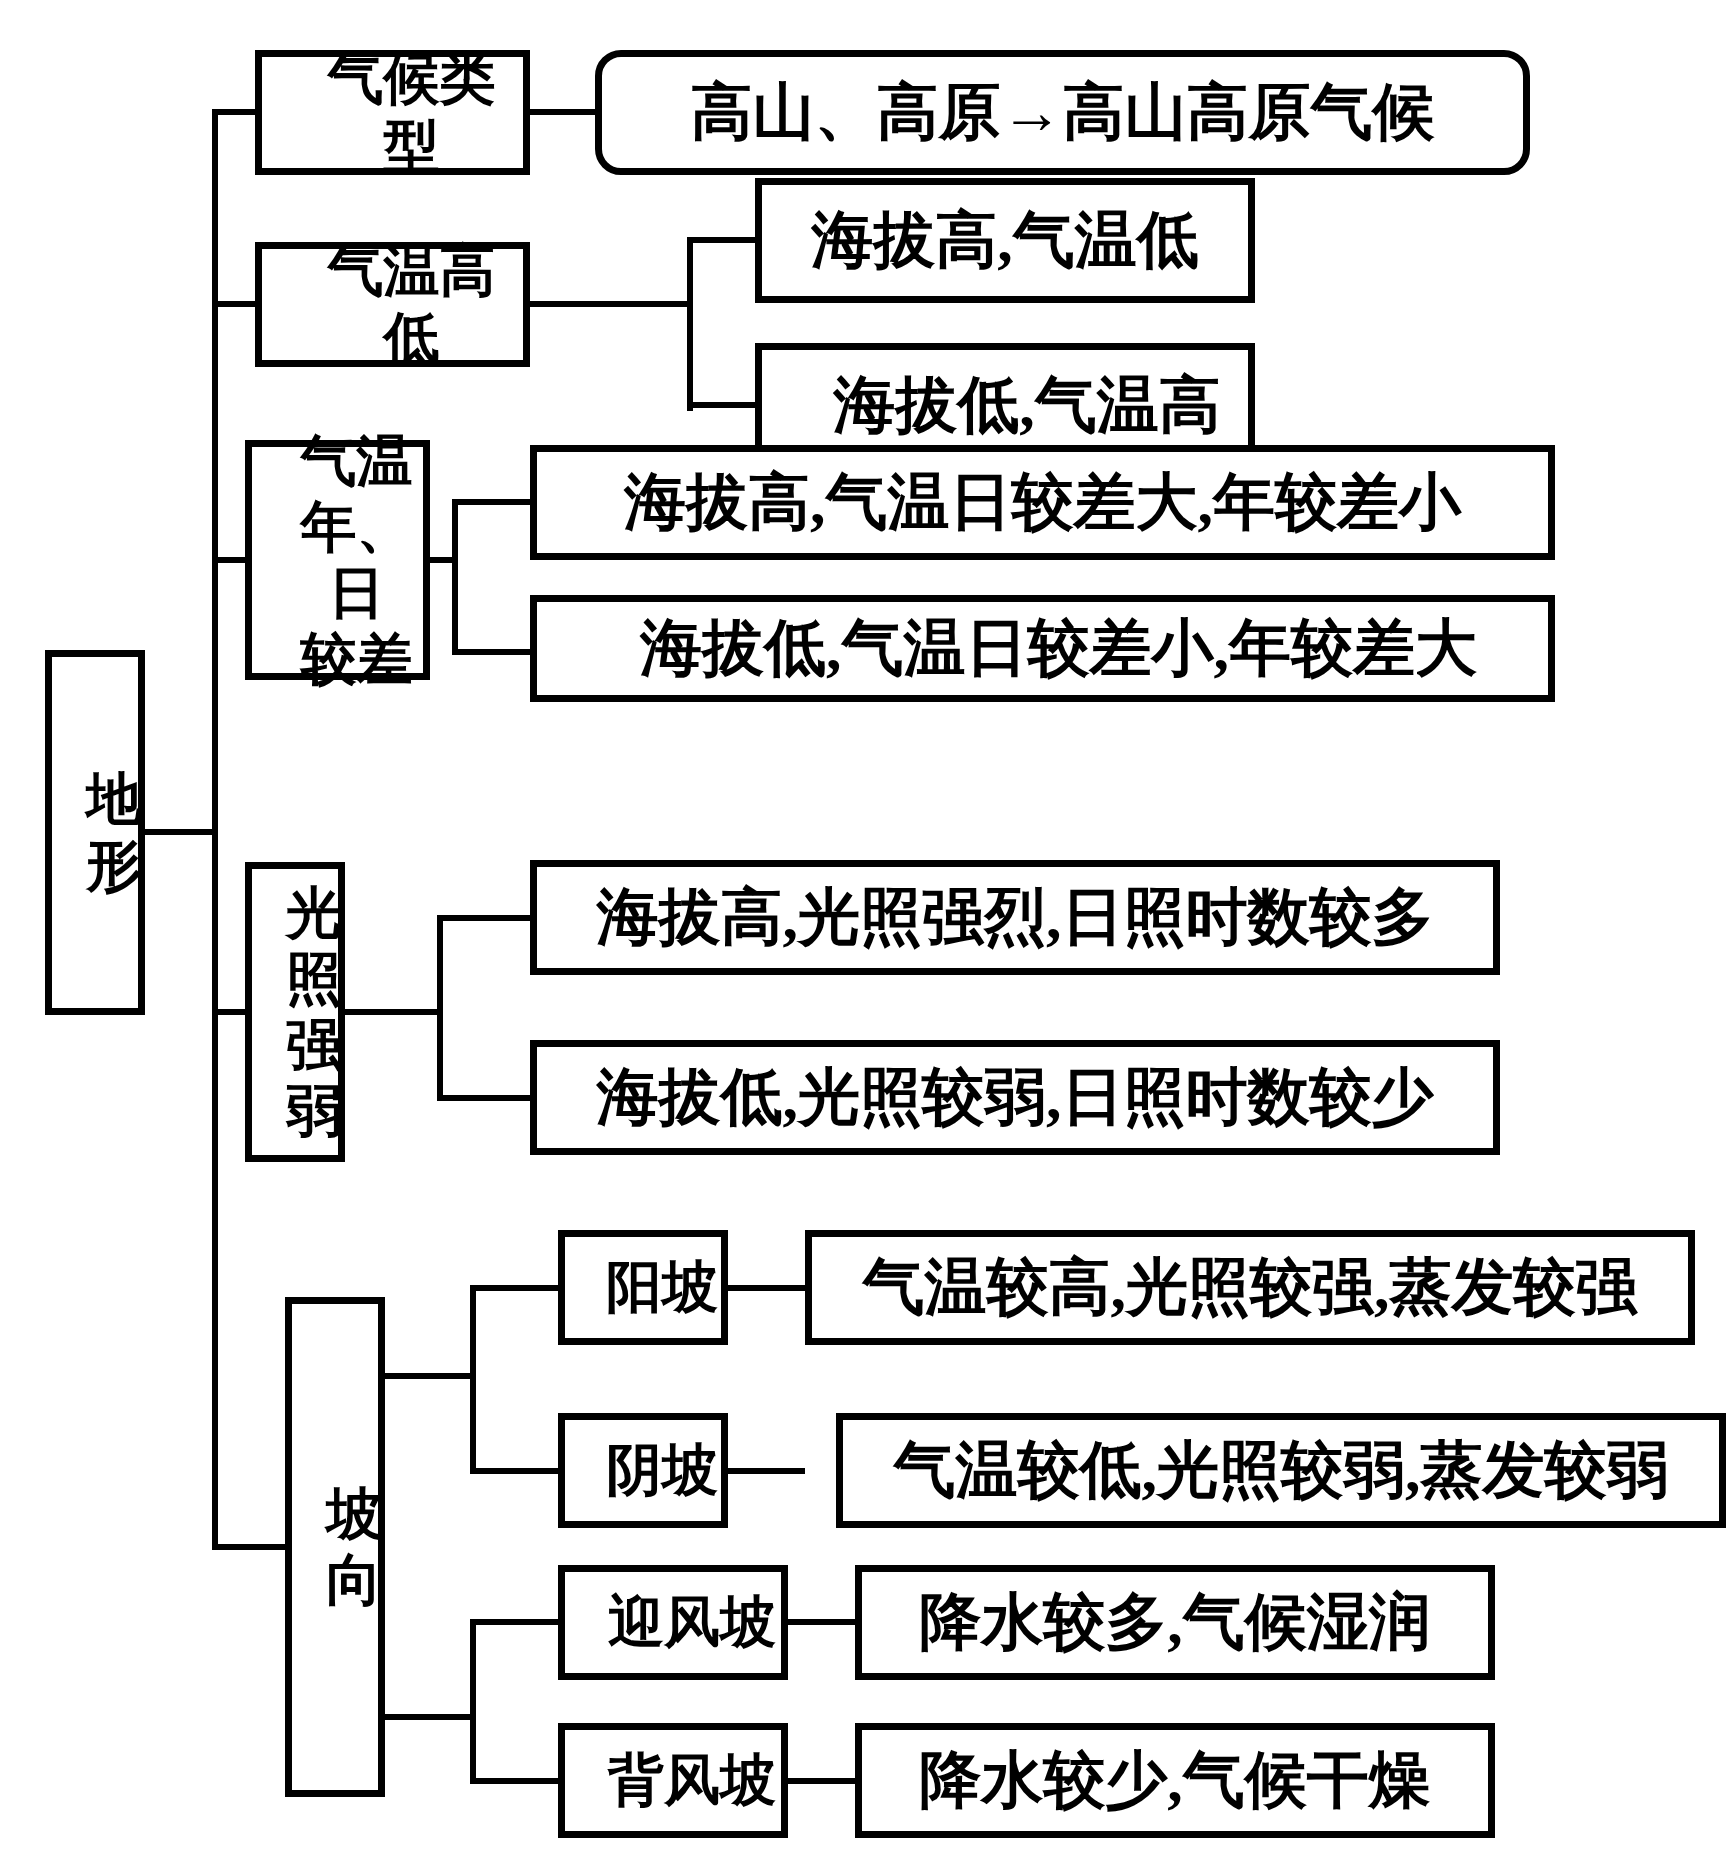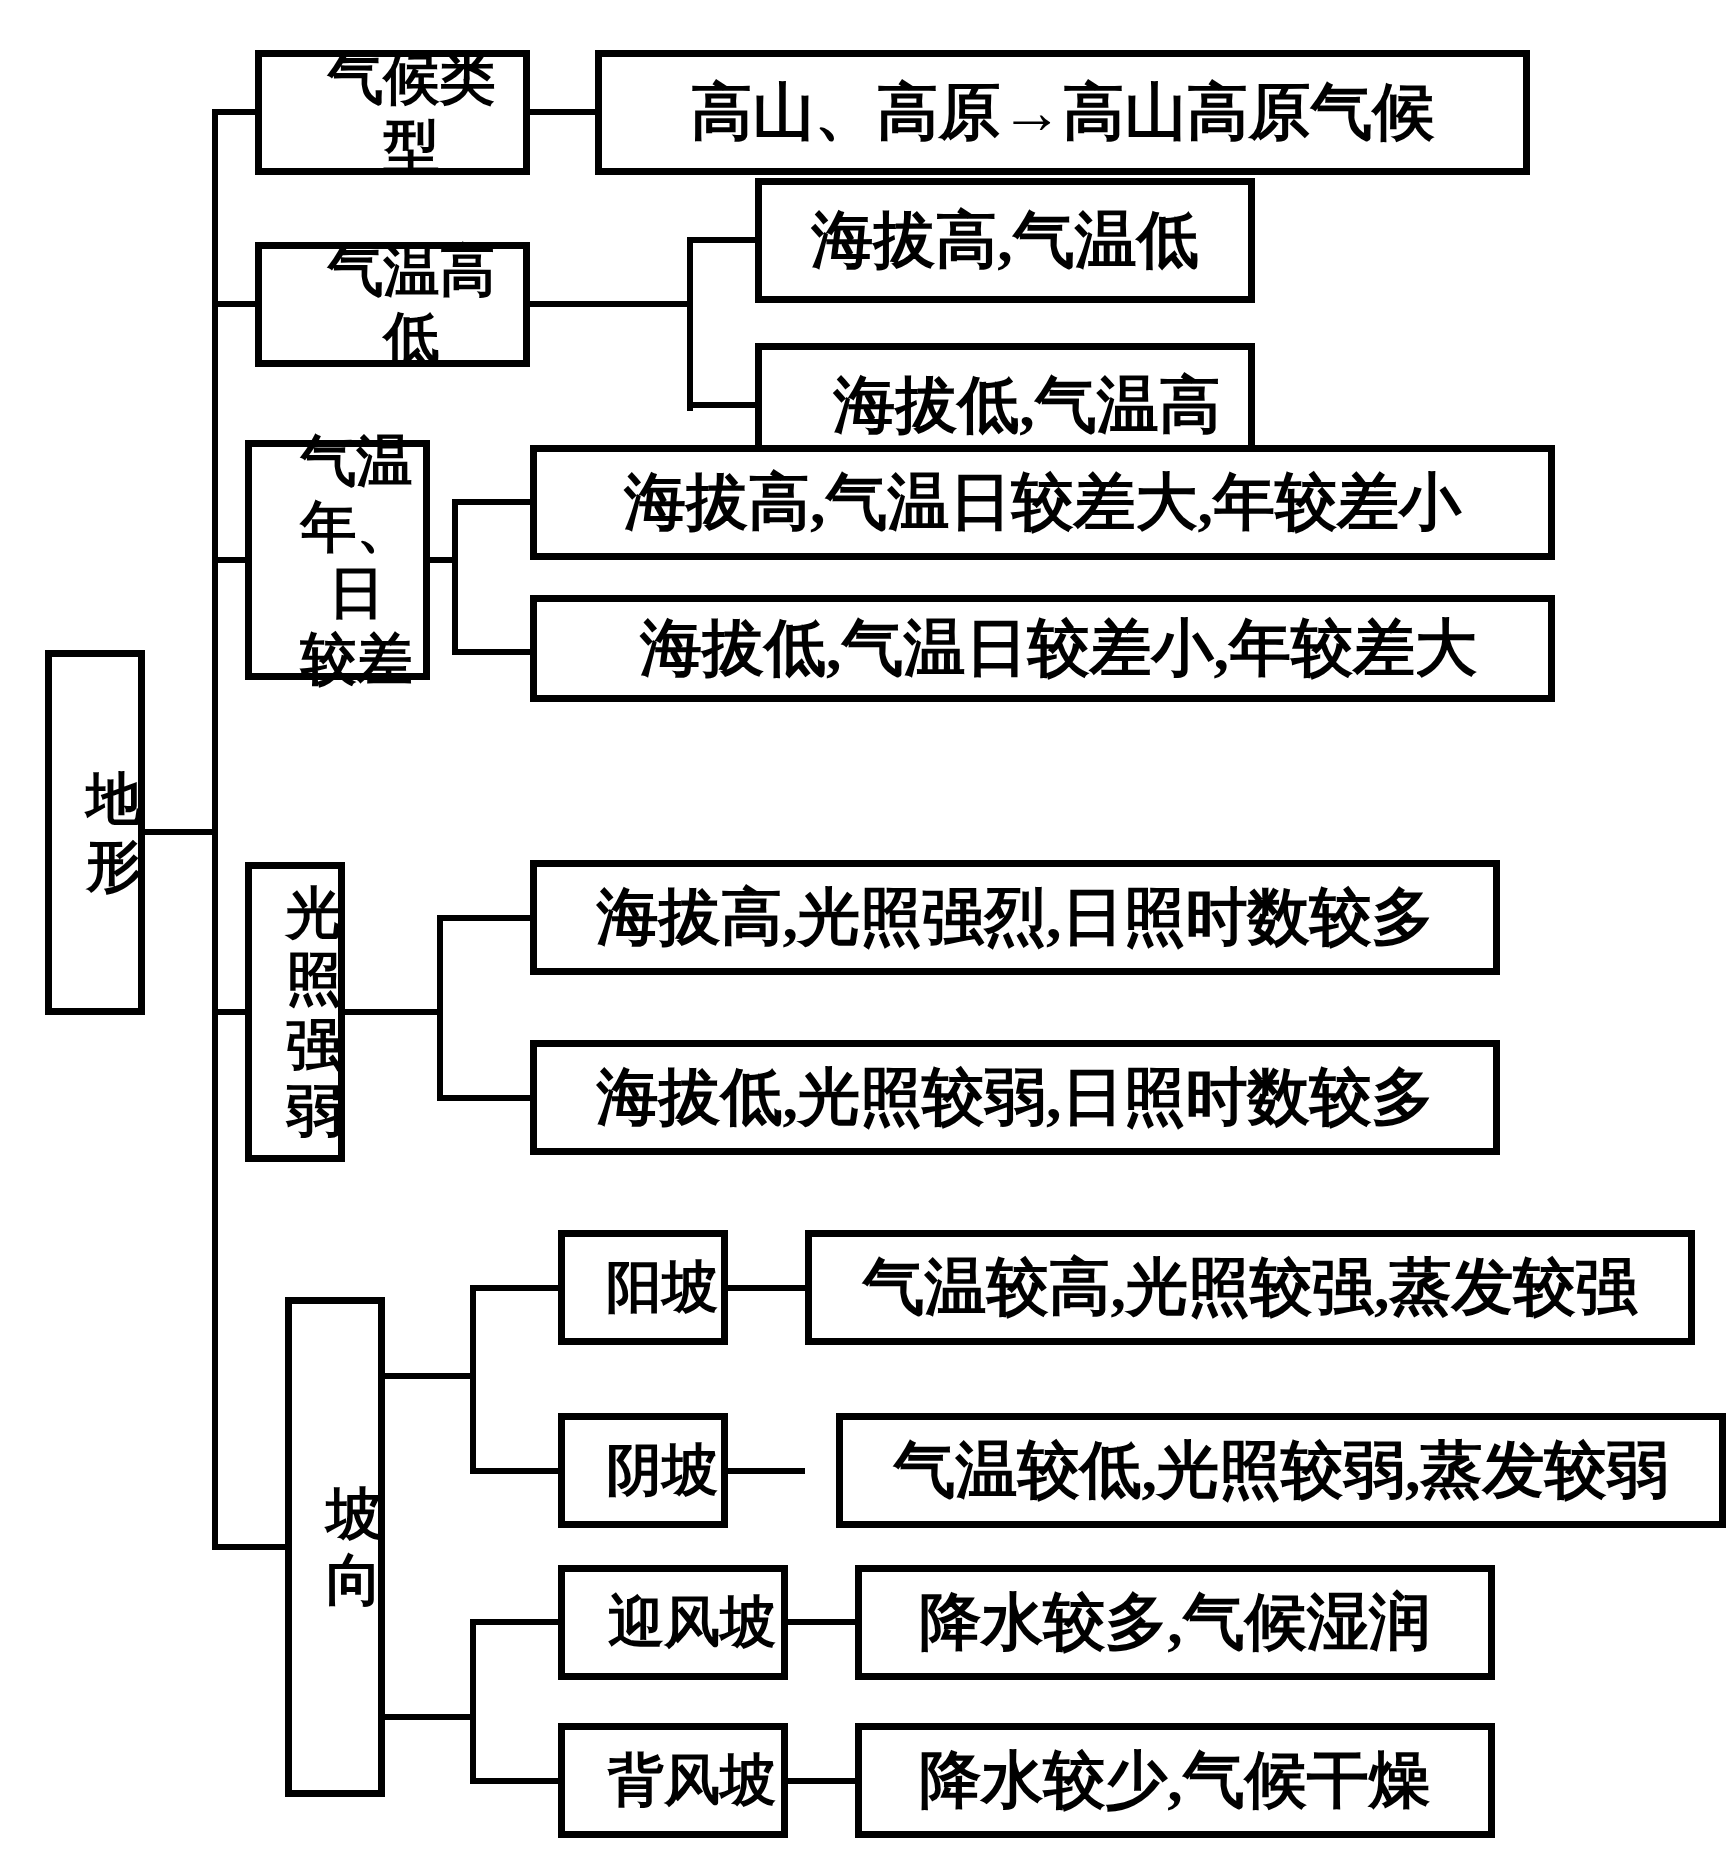--- a/index.html
+++ b/index.html
@@ -38,21 +38,21 @@
 
   <div class="box label-sm" style="left:45px; top:650px; width:100px; height:365px;">地
 形</div>
 
   <div class="line" style="left:145px; top:829px; width:70px; height:6px;"></div>
   <div class="line" style="left:212px; top:109px; width:6px; height:1441px;"></div>
 
   <div class="line" style="left:215px; top:109px; width:40px; height:6px;"></div>
   <div class="box label-sm" style="left:255px; top:50px; width:275px; height:125px;">气候类型</div>
   <div class="line" style="left:530px; top:109px; width:65px; height:6px;"></div>
-  <div class="box" style="left:595px; top:50px; width:935px; height:125px;">高山、高原→高山高原气候</div>
+  <div class="box" style="left:595px; top:50px; width:935px; height:125px;border-radius:26px;">高山、高原→高山高原气候</div>
 
   <div class="line" style="left:215px; top:301px; width:40px; height:6px;"></div>
   <div class="box label-sm" style="left:255px; top:242px; width:275px; height:125px;">气温高低</div>
   <div class="line" style="left:530px; top:301px; width:160px; height:6px;"></div>
   <div class="line" style="left:687px; top:237px; width:6px; height:174px;"></div>
   <div class="line" style="left:687px; top:237px; width:68px; height:6px;"></div>
   <div class="box" style="left:755px; top:178px; width:500px; height:125px;">海拔高,气温低</div>
   <div class="line" style="left:687px; top:402px; width:68px; height:6px;"></div>
   <div class="box" style="left:755px; top:343px; width:500px; height:125px;padding-left:44px;">海拔低,气温高</div>
 
@@ -70,21 +70,21 @@
   <div class="line" style="left:215px; top:1009px; width:30px; height:6px;"></div>
   <div class="box label-sm" style="left:245px; top:862px; width:100px; height:300px;">光
 照
 强
 弱</div>
   <div class="line" style="left:345px; top:1009px; width:95px; height:6px;"></div>
   <div class="line" style="left:437px; top:915px; width:6px; height:186px;"></div>
   <div class="line" style="left:437px; top:915px; width:93px; height:6px;"></div>
   <div class="box" style="left:530px; top:860px; width:970px; height:115px;">海拔高,光照强烈,日照时数较多</div>
   <div class="line" style="left:437px; top:1095px; width:93px; height:6px;"></div>
-  <div class="box" style="left:530px; top:1040px; width:970px; height:115px;">海拔低,光照较弱,日照时数较多</div>
+  <div class="box" style="left:530px; top:1040px; width:970px; height:115px;">海拔低,光照较弱,日照时数较少</div>
 
   <div class="line" style="left:215px; top:1544px; width:70px; height:6px;"></div>
   <div class="box label-sm" style="left:285px; top:1297px; width:100px; height:500px;">坡
 向</div>
 
   <div class="line" style="left:385px; top:1373px; width:88px; height:6px;"></div>
   <div class="line" style="left:470px; top:1285px; width:6px; height:189px;"></div>
   <div class="line" style="left:470px; top:1285px; width:88px; height:6px;"></div>
   <div class="box label-sm" style="left:558px; top:1230px; width:170px; height:115px;">阳坡</div>
   <div class="line" style="left:728px; top:1285px; width:77px; height:6px;"></div>

